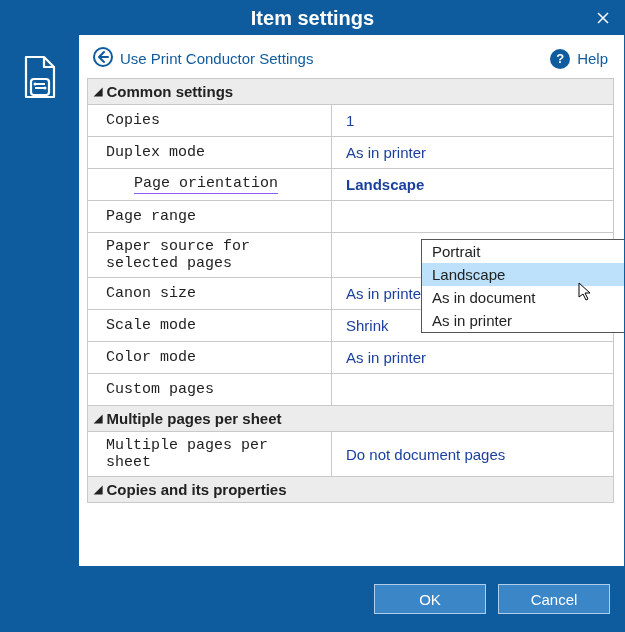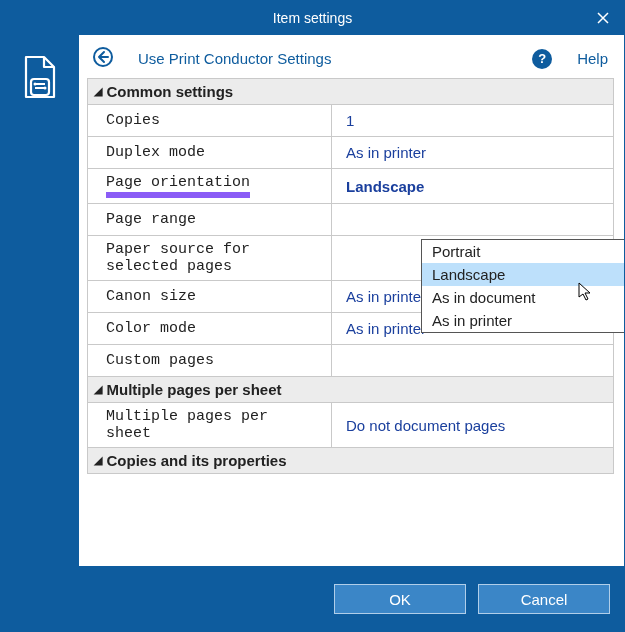--- a/index.html
+++ b/index.html
@@ -17,22 +17,22 @@
     background: #0e5c9e;
     color: #fff;
     height: 34px;
     display: flex;
     align-items: center;
     position: relative;
   }
   .titlebar .title {
     flex: 1;
     text-align: center;
-    font-size: 14px;
-    font-weight: 400;
+    font-size: 20px;
+    font-weight: 700;
   }
   .titlebar .close {
     position: absolute;
     right: 10px;
     top: 6px;
     width: 22px;
     height: 22px;
     display: flex;
     align-items: center;
     justify-content: center;
@@ -60,21 +60,21 @@
   }
   .toprow {
     display: flex;
     align-items: center;
     justify-content: space-between;
     padding: 4px 6px 8px 6px;
   }
   .toprow-left, .toprow-right {
     display: flex;
     align-items: center;
-    gap: 25px;
+    gap: 7px;
   }
   .toprow-left .linktext, .toprow-right .linktext {
     color: #0e5c9e;
     font-size: 15px;
   }
   .icon-circle {
     width: 20px; height: 20px;
     background: #0e5c9e;
     border-radius: 50%;
     display: flex;
@@ -121,22 +121,23 @@
     font-family: Liberation Mono, monospace;
   }
   .row .value {
     flex: 1;
     color: #1a3f9d;
     font-size: 15px;
     padding-left: 14px;
   }
   .row .value.bold { font-weight: bold; }
   .underline-red {
-    border-bottom: 6px solid #8b5cf6;
+    border-bottom: 1px solid #8b5cf6;
     padding-bottom: 1px;
+    margin-left: 28px;
   }
   .dropdown {
     position: absolute;
     left: 342px;
     top: 204px;
     width: 256px;
     background: #fff;
     border: 1px solid #555;
     z-index: 10;
     box-shadow: 0 0 0 rgba(0,0,0,0);
@@ -160,21 +161,21 @@
   .footer {
     background: #0e5c9e;
     height: 66px;
     display: flex;
     align-items: center;
     justify-content: flex-end;
     padding-right: 14px;
     gap: 12px;
   }
   .btn {
-    width: 132px;
+    width: 112px;
     height: 30px;
     border: 1px solid rgba(255,255,255,0.6);
     background: #3b86c7;
     color: #fff;
     display: flex;
     align-items: center;
     justify-content: center;
     font-size: 15px;
     cursor: pointer;
   }
@@ -249,20 +250,24 @@
       </div>
       <div class="row">
         <div class="label">Paper source for selected pages</div>
         <div class="value"></div>
       </div>
       <div class="row">
         <div class="label">Canon size</div>
         <div class="value">As in printer</div>
       </div>
       <div class="row">
+        <div class="label">Scale mode</div>
+        <div class="value">Shrink</div>
+      </div>
+      <div class="row">
         <div class="label">Color mode</div>
         <div class="value">As in printer</div>
       </div>
       <div class="row">
         <div class="label">Custom pages</div>
         <div class="value"></div>
       </div>
 
       <div class="section-header">
         <span class="tri">◢</span>

